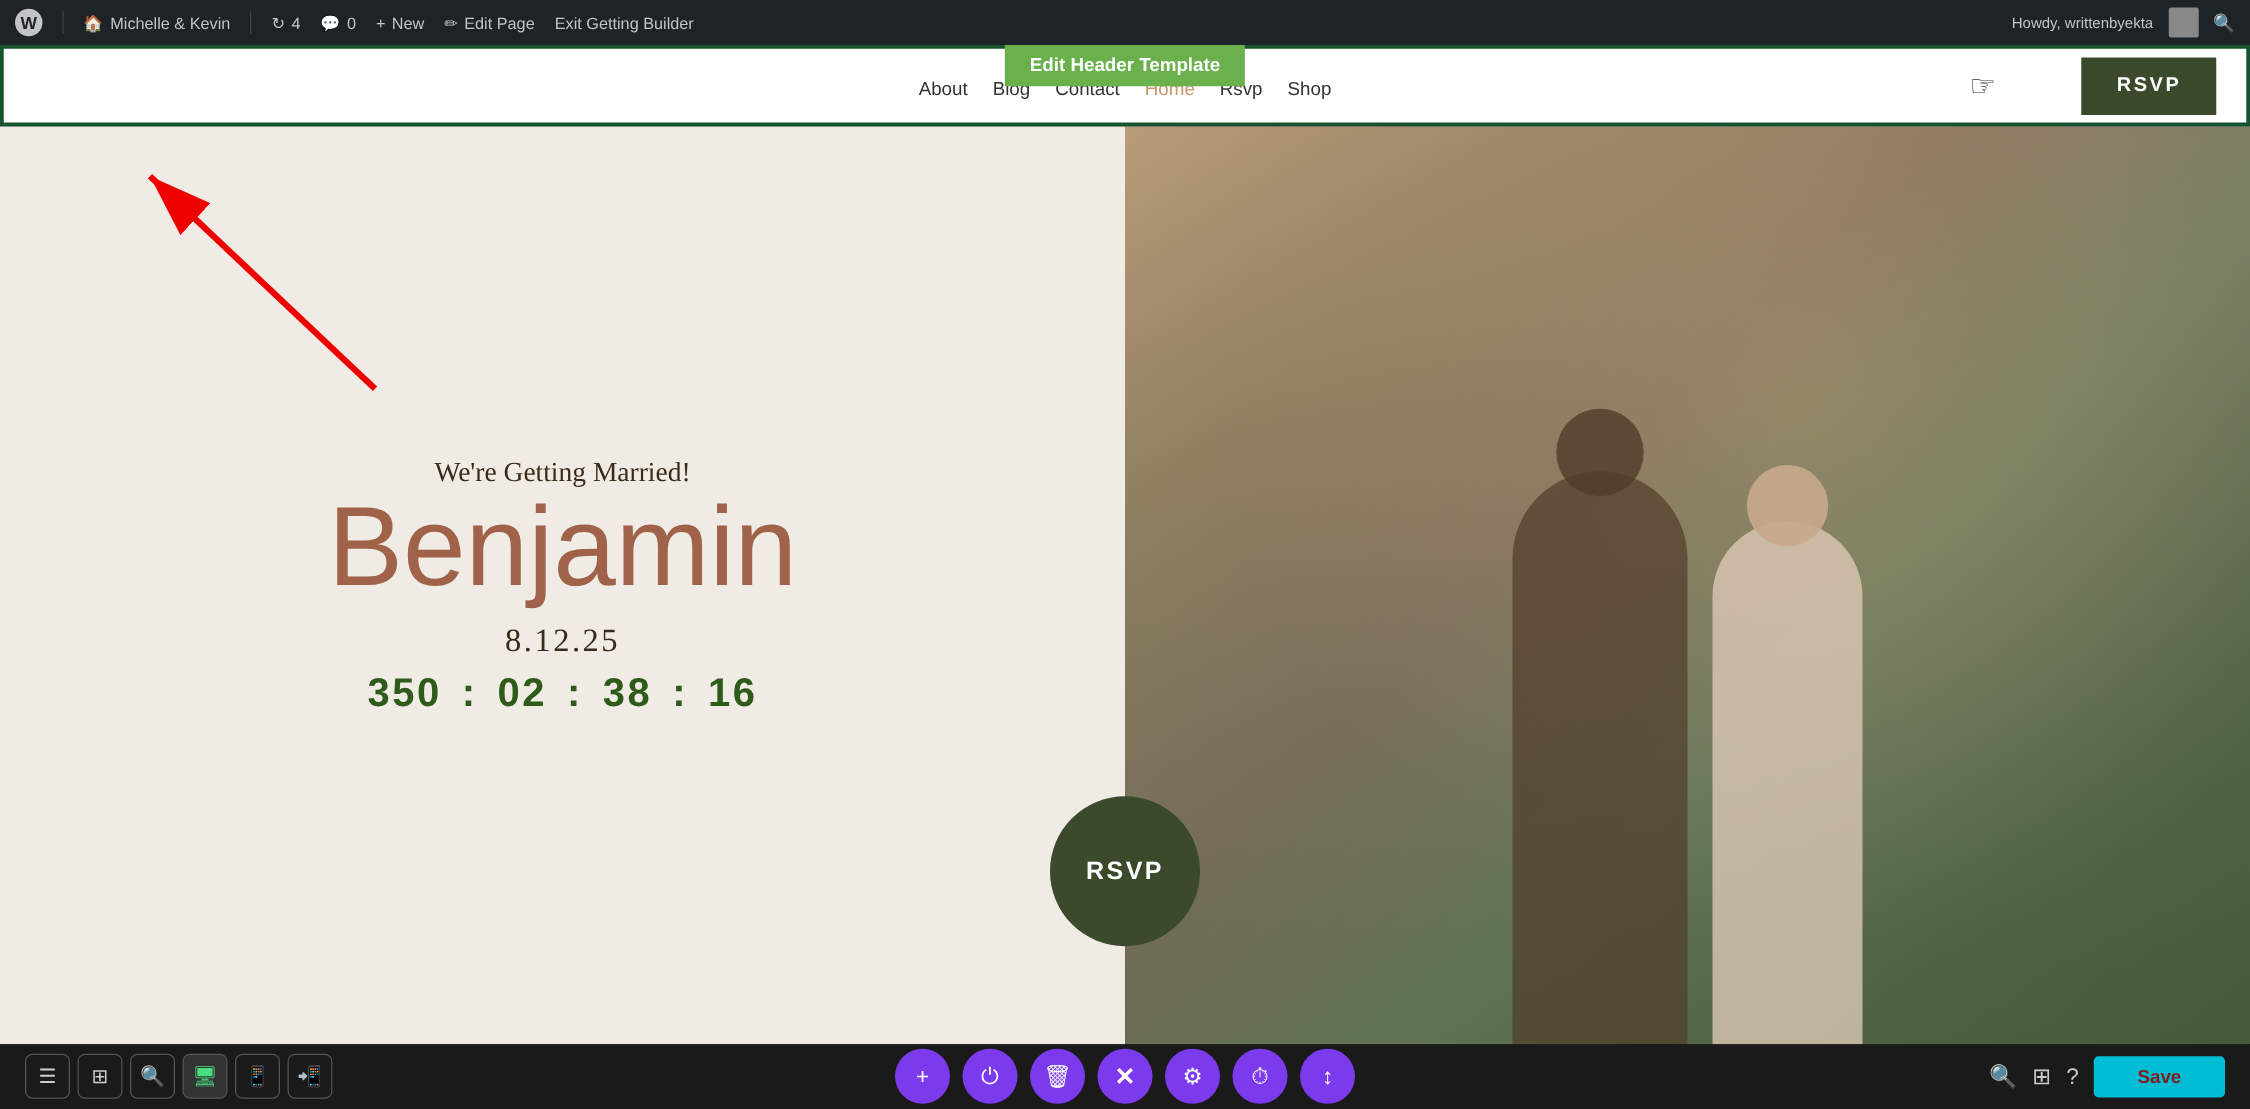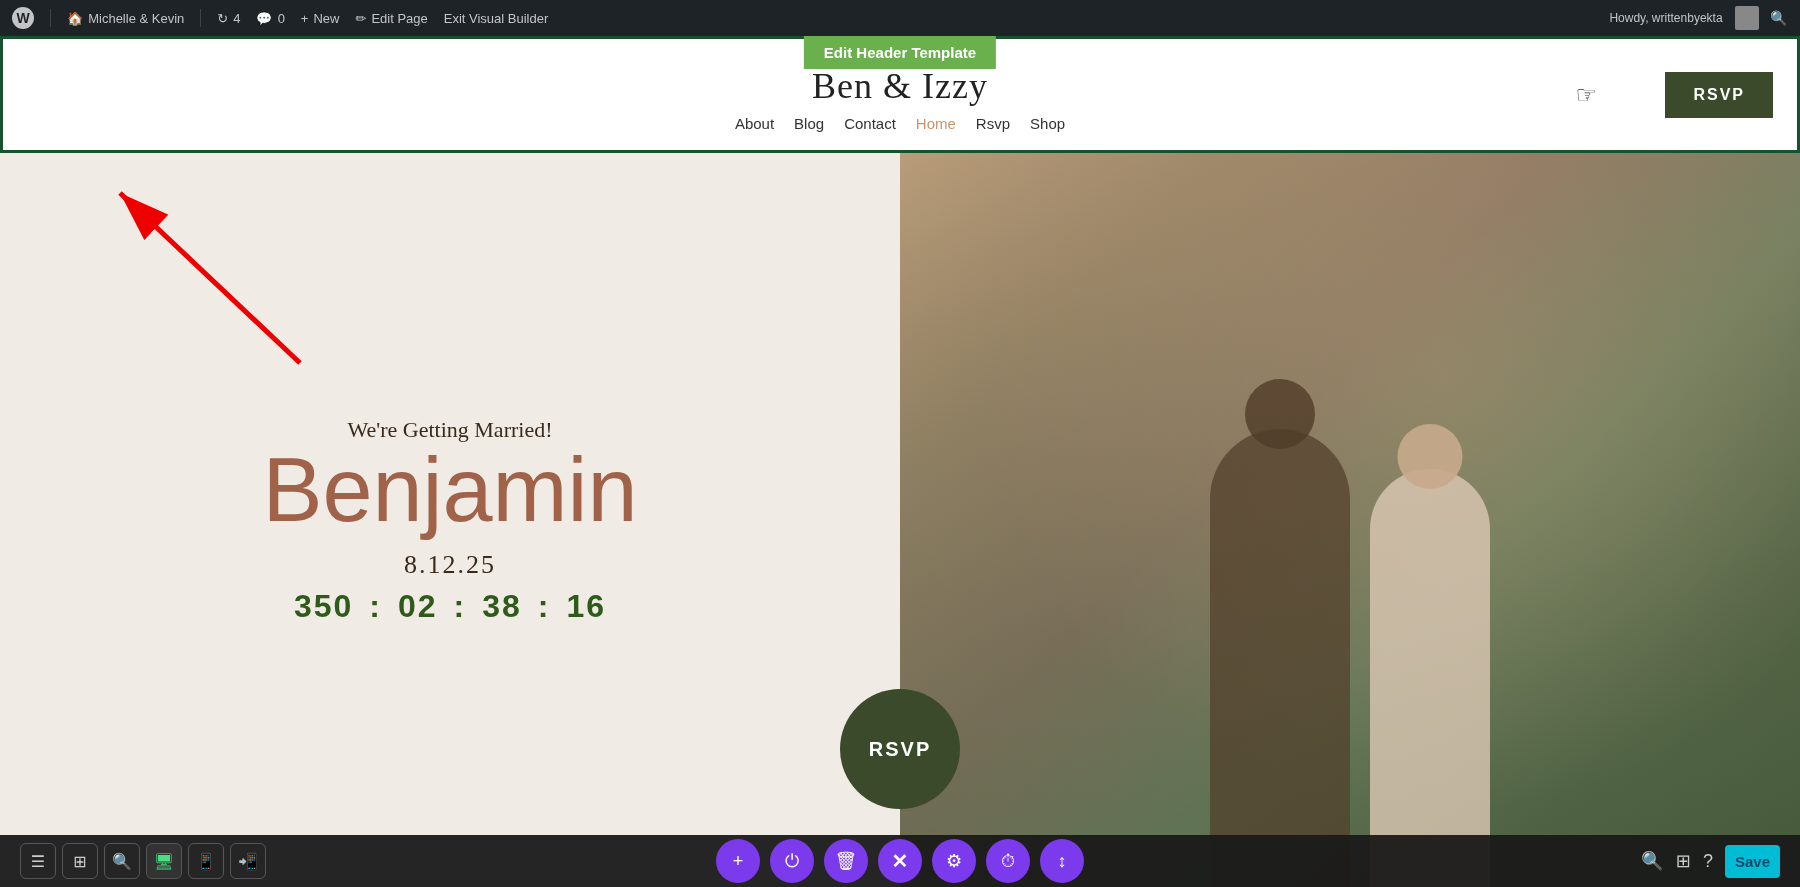--- a/index.html
+++ b/index.html
@@ -353,23 +353,23 @@
       gap: 12px;
       margin-left: auto;
     }
     .toolbar-right-icon {
       color: #ccc;
       font-size: 18px;
       cursor: pointer;
     }
     .save-btn {
       background: #00bcd4;
-      color: #0c4a6e;
+      color: #7f1d1d;
       border: none;
-      padding: 8px 10px;
+      padding: 8px 35px;
       font-size: 15px;
       font-weight: 600;
       cursor: pointer;
       border-radius: 4px;
     }
   </style>
 </head>
 <body>
 
 <div id="admin-bar">
@@ -392,37 +392,34 @@
   </div>
   <div class="admin-bar-item">
     <span>+</span>
     <span>New</span>
   </div>
   <div class="admin-bar-item">
     <span>✏</span>
     <span>Edit Page</span>
   </div>
   <div class="admin-bar-item">
-    <span>Exit Visual Builder</span>
+    <span>Exit Getting Builder</span>
   </div>
   <div class="admin-bar-right">
     <span class="admin-bar-howdy">Howdy, writtenbyekta</span>
     <div class="admin-avatar"></div>
     <span class="admin-search-icon">🔍</span>
   </div>
 </div>
 
 <div id="page-container">
 
   <div id="site-header">
     <button id="edit-header-btn">Edit Header Template</button>
 
-    <div class="site-title-area">
-      <div class="site-title">Ben &amp; Izzy</div>
-    </div>
 
     <nav class="site-nav">
       <a class="nav-item">About</a>
       <a class="nav-item">Blog</a>
       <a class="nav-item">Contact</a>
       <a class="nav-item active">Home</a>
       <a class="nav-item">Rsvp</a>
       <a class="nav-item">Shop</a>
     </nav>
 

